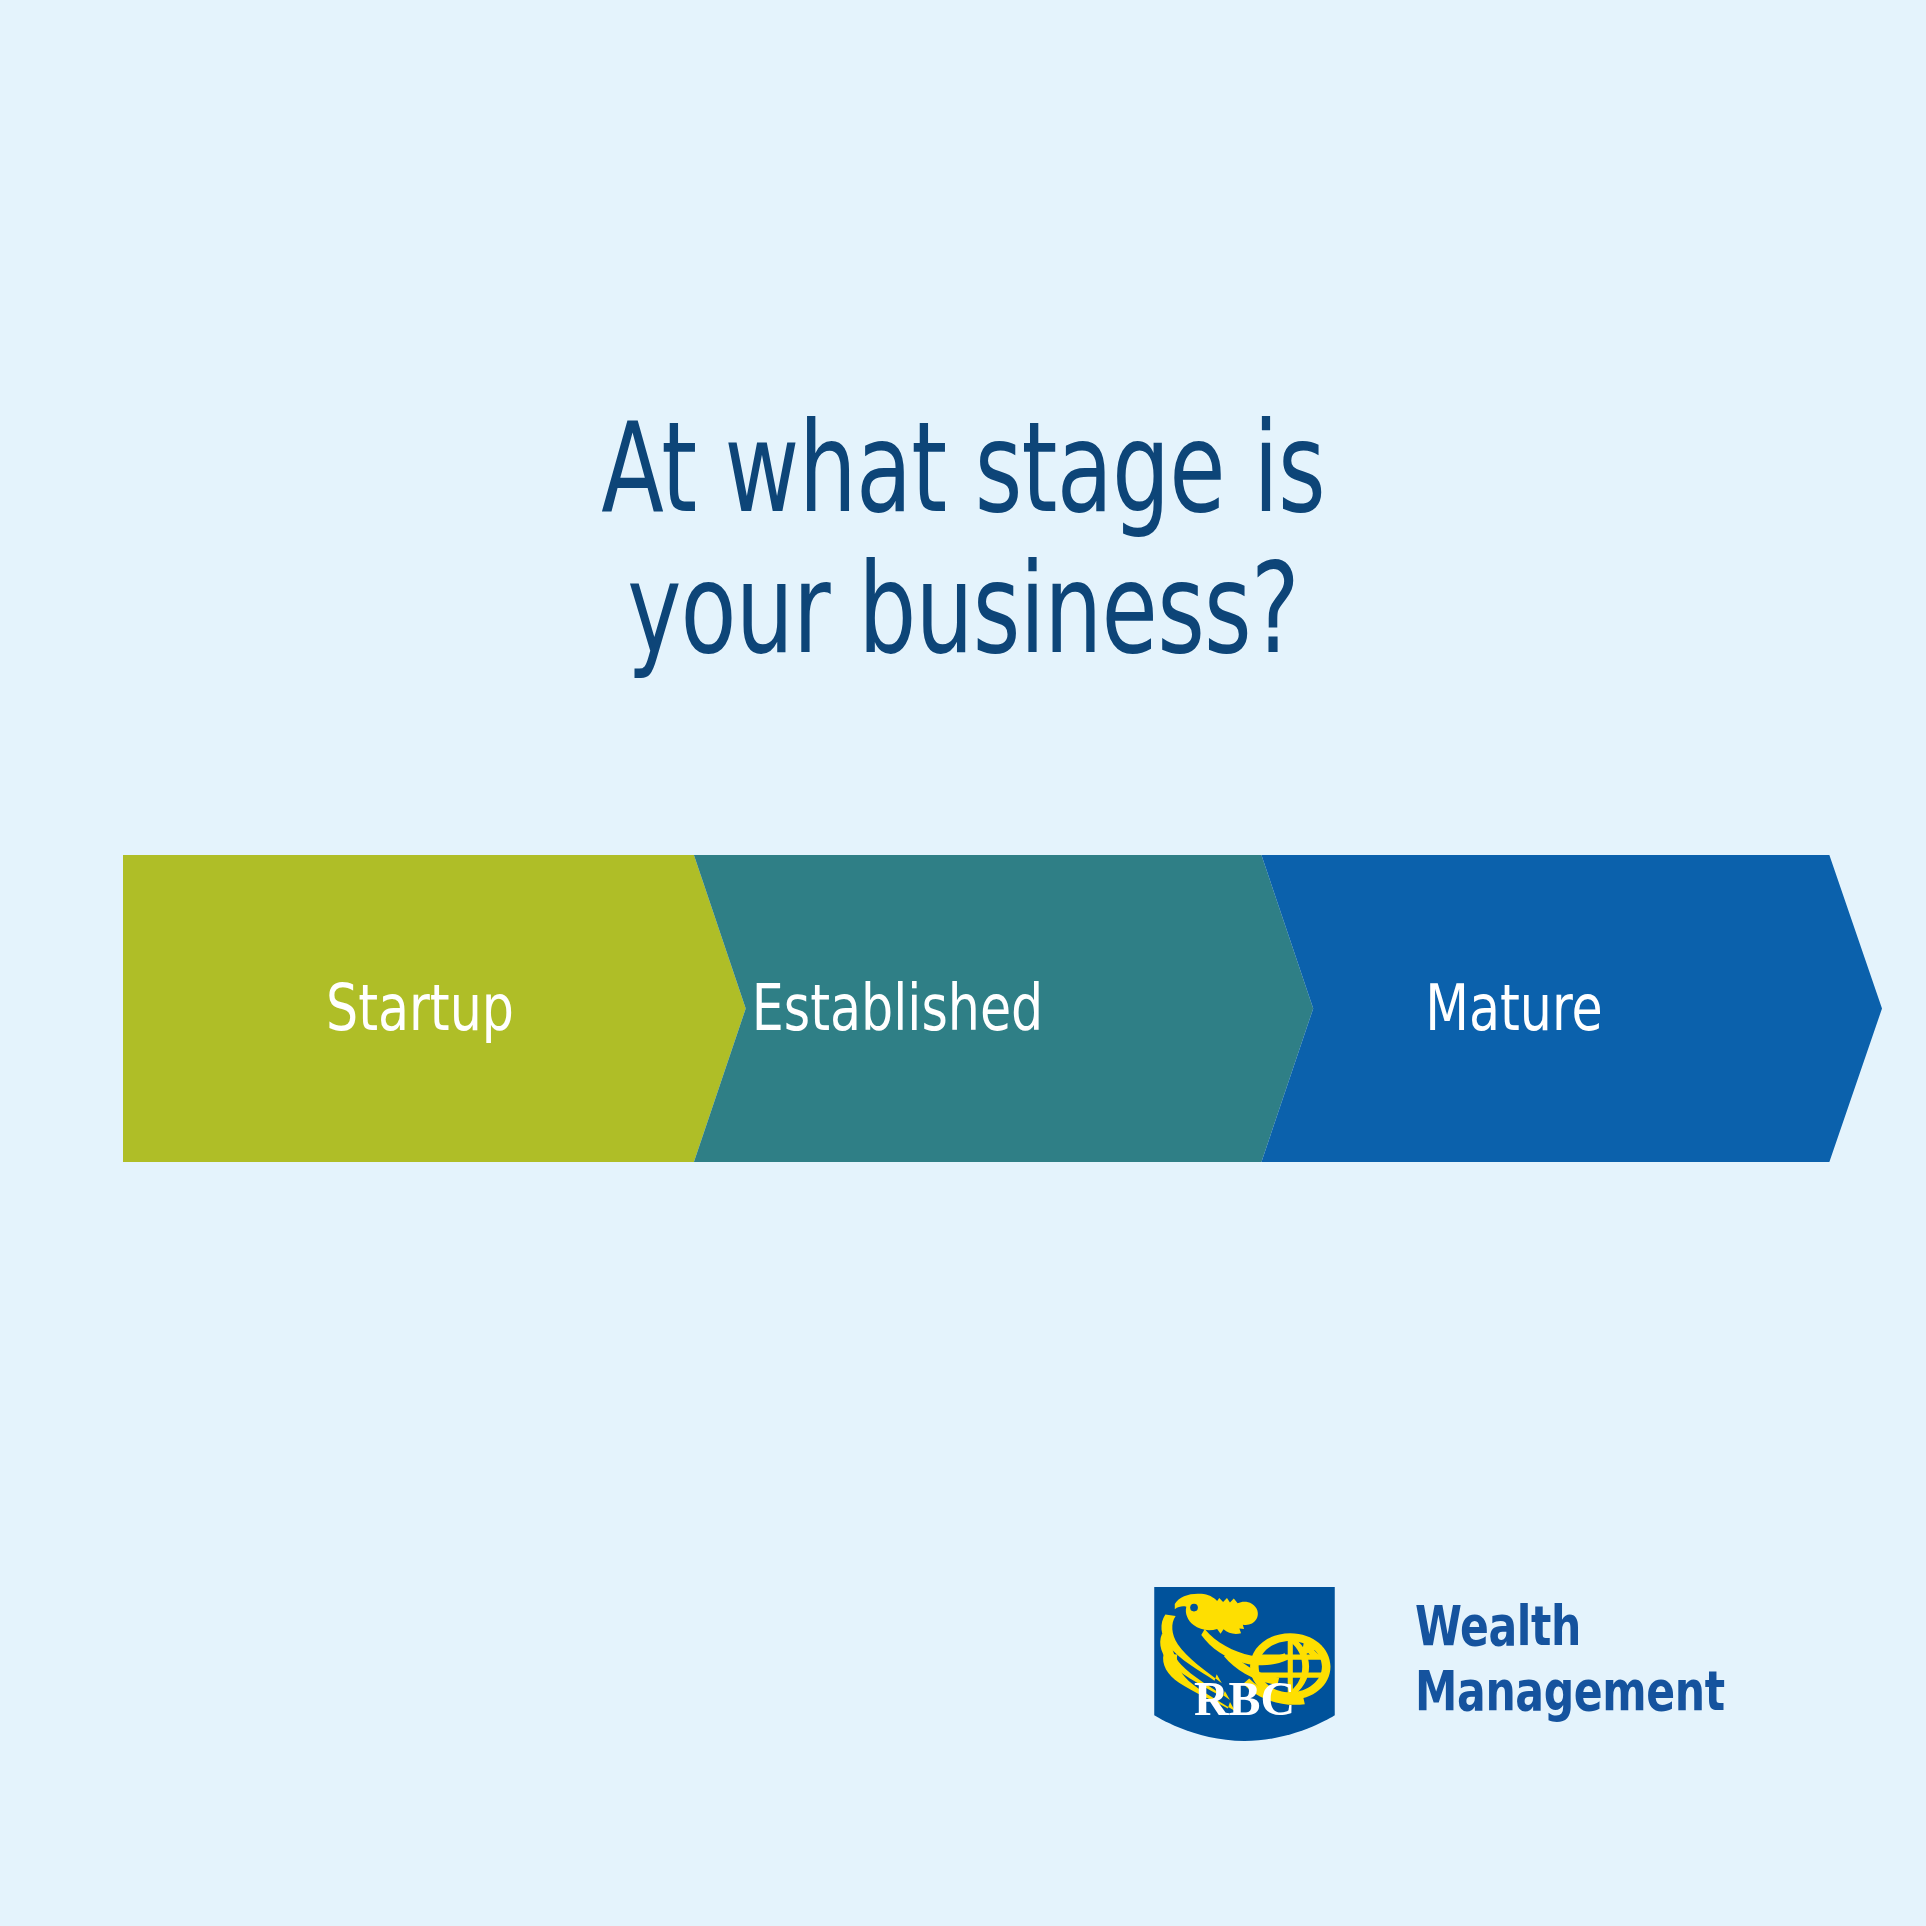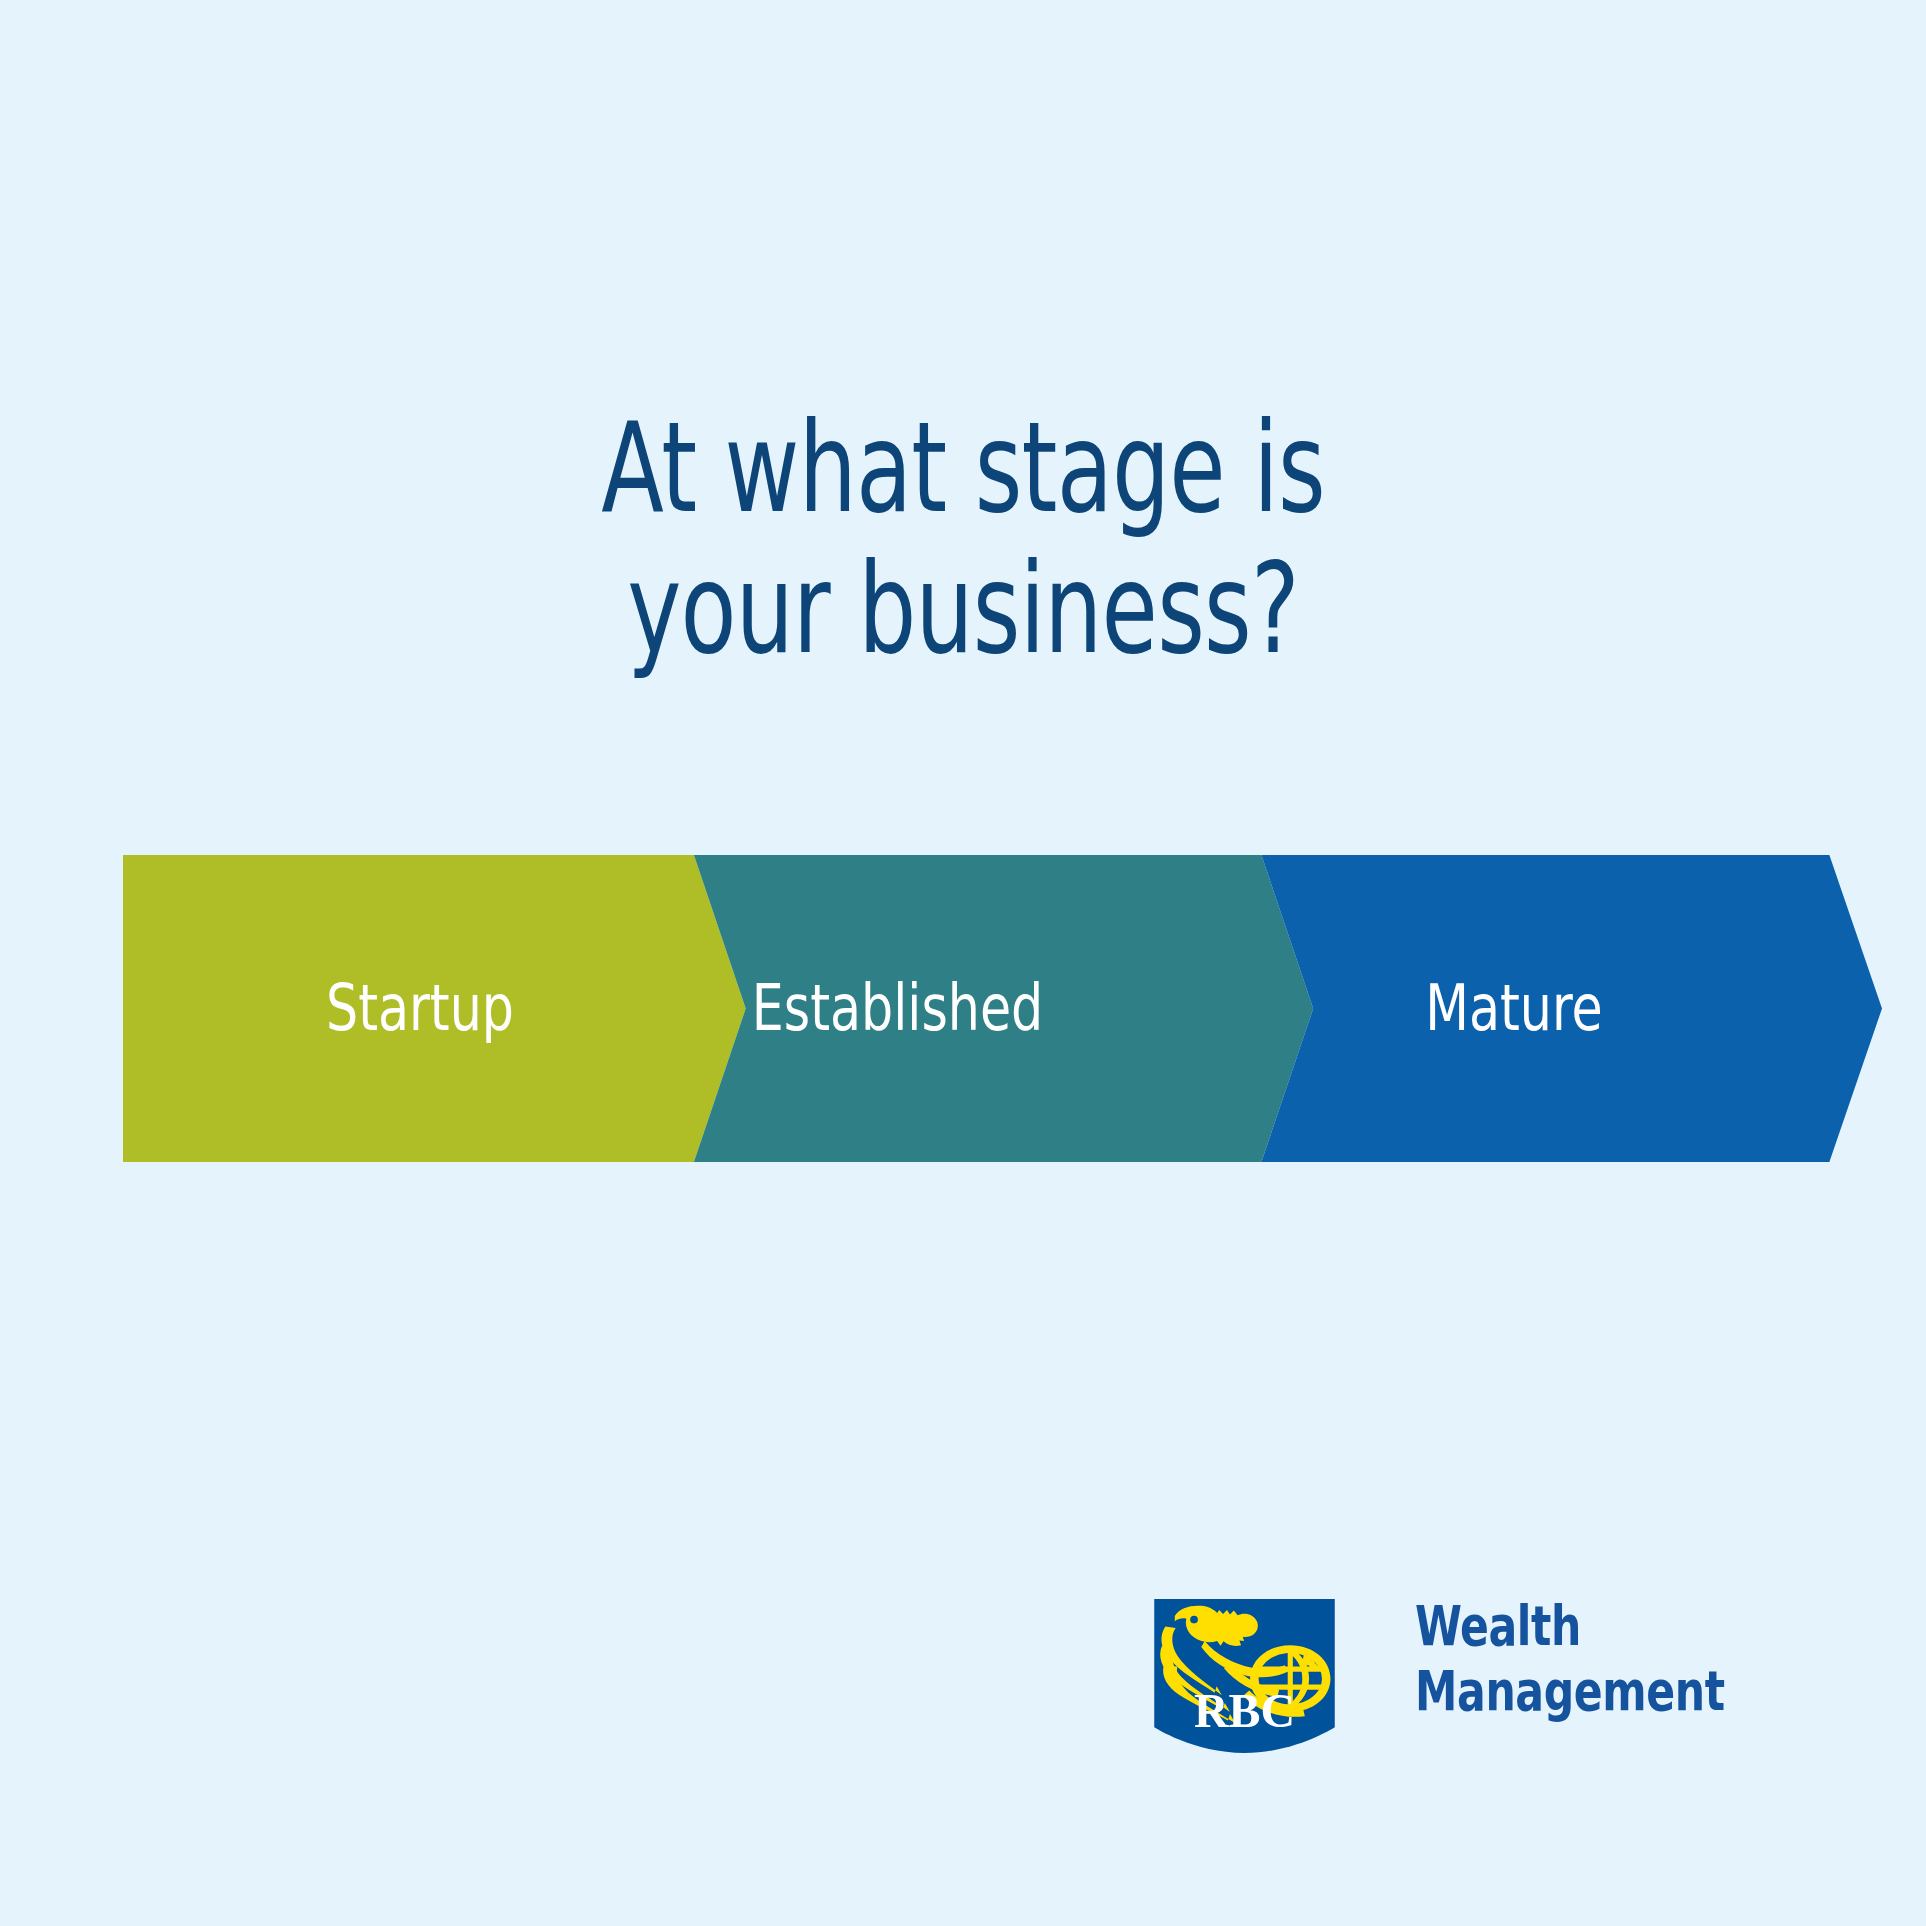--- a/index.html
+++ b/index.html
@@ -87,21 +87,20 @@
     top: 1587px;
     width: 471px;
     height: 188px;
   }
   .rbc-logo {
     position: absolute;
     left: 0;
     top: 0;
     width: 181px;
     height: 154px;
-    margin-top: 12px;
   }
   .rbc-logo svg { display: block; width: 181px; height: 154px; }
 
   .brand-words {
     position: absolute;
     left: 261px;
     top: 6.8px;
     color: #15539e;
     font-family: "DejaVu Sans Condensed", "Liberation Sans Narrow", "Liberation Sans", sans-serif;
     font-weight: 700;

